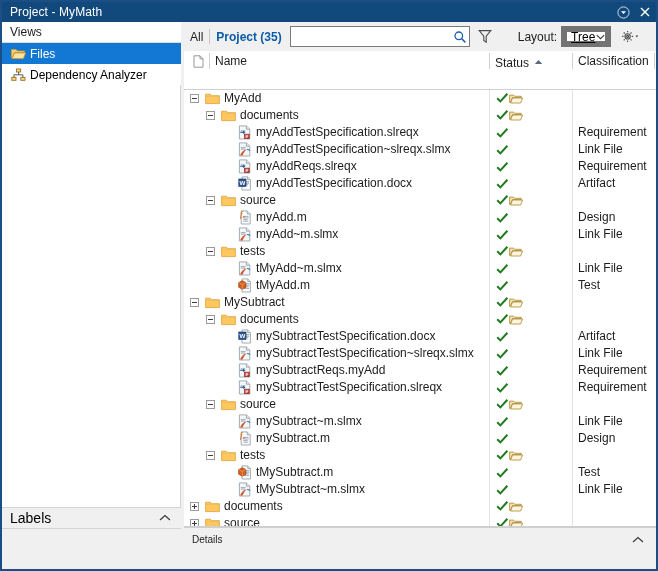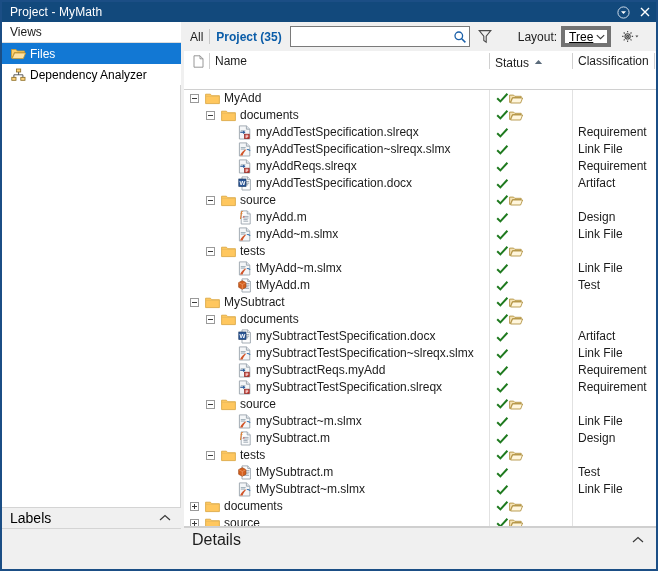--- a/index.html
+++ b/index.html
@@ -48,21 +48,21 @@
   .tb-all{font-size:12px;color:#1c1c1c;padding:0 6px 0 4px;cursor:default;}
   .tb-divider{width:1px;height:15px;background:#c8c8c8;}
   .tb-project{font-size:12px;color:#0a5ca8;font-weight:bold;padding:0 6px;cursor:default;}
   .searchwrap{position:relative;width:180px;height:21px;background:#fff;border:1px solid #7a7a7a;
               display:flex;align-items:center;box-sizing:border-box;margin-left:2px;}
   .searchwrap input{border:0;outline:0;flex:1;height:17px;font-size:12px;
                     font-family:"Liberation Sans", sans-serif;padding-left:4px;background:transparent;}
   .search-btn{width:22px;height:19px;display:flex;align-items:center;justify-content:center;}
   .filter-btn{width:22px;height:21px;display:flex;align-items:center;justify-content:center;margin-left:4px;}
   .layout-label{font-size:12px;margin-left:22px;margin-right:4px;color:#1c1c1c;}
-  .layout-select{width:50px;height:21px;border:4px solid #737373;background:#fff;
+  .layout-select{width:50px;height:21px;border:6px solid #737373;background:#fff;
                  display:flex;align-items:center;box-sizing:border-box;font-size:12px;text-decoration:underline;}
   .layout-select .lv{padding-left:4px;flex:1;}
   .layout-select .dd{width:16px;display:flex;align-items:center;justify-content:center;}
   .gear-btn{width:26px;height:21px;display:flex;align-items:center;justify-content:center;margin-left:6px;}
 
   
   .colhdr{height:39px;background:#fff;border-bottom:1px solid #d0d0d0;
           position:relative;box-sizing:border-box;}
   .ch{position:absolute;top:0;height:20px;line-height:20px;font-size:12px;color:#1c1c1c;
       box-sizing:border-box;}
@@ -78,21 +78,21 @@
   .twisty:before{content:"";position:absolute;left:1px;top:3px;width:5px;height:1px;background:#3c3c3c;}
   .twisty.plus:after{content:"";position:absolute;left:3px;top:1px;width:1px;height:5px;background:#3c3c3c;}
   .nm{position:absolute;top:0;display:flex;align-items:center;height:17px;}
   .nm .gi{width:17px;height:16px;display:flex;align-items:center;justify-content:center;margin-right:3px;}
   .nm .lbl{font-size:12px;color:#1c1c1c;}
   .stat{position:absolute;left:494px;top:0;height:17px;display:flex;align-items:center;}
   .cls{position:absolute;left:578px;top:0;height:17px;line-height:17px;font-size:12px;color:#1c1c1c;}
 
   .details-bar{position:absolute;left:0;bottom:0;width:472px;height:24px;background:#f0f0f0;
                border-top:1px solid #cfcfcf;display:flex;align-items:center;box-sizing:border-box;}
-  .details-bar .d-txt{padding-left:8px;font-size:16px;flex:1;color:#1c1c1c;}
+  .details-bar .d-txt{padding-left:8px;font-size:10px;flex:1;color:#1c1c1c;}
   .details-bar .chev{padding-right:12px;}
   .rp-bottomline{position:absolute;left:0;bottom:24px;width:472px;height:1px;background:#cfcfcf;}
 </style>
 </head>
 <body>
 
 <div id="app">
 
   <div class="titlebar">
     <span class="ttl">Project - MyMath</span>

